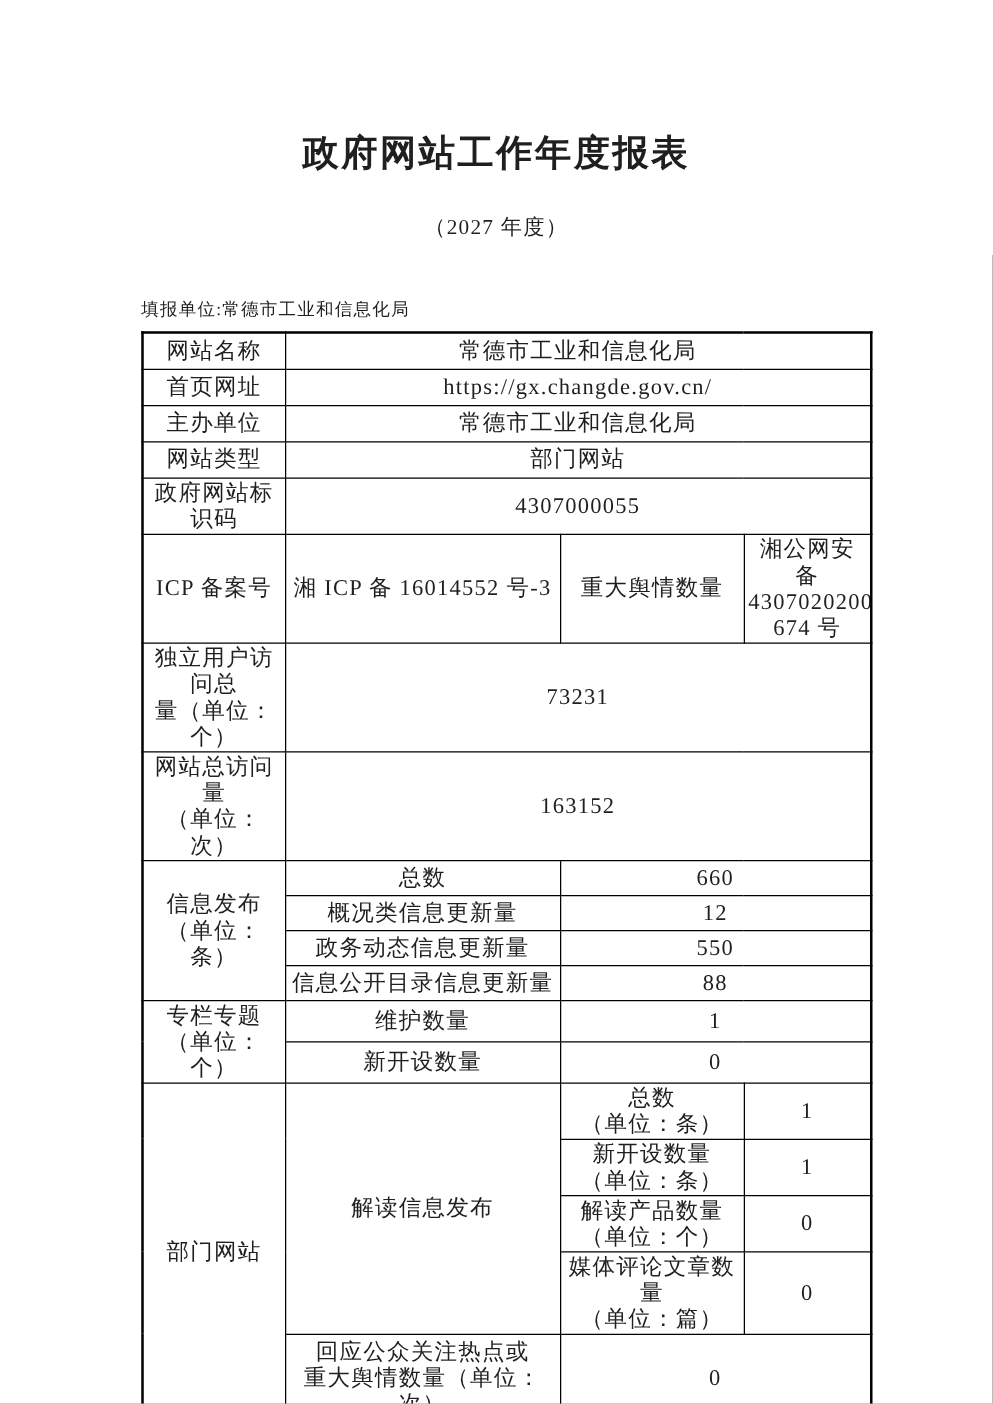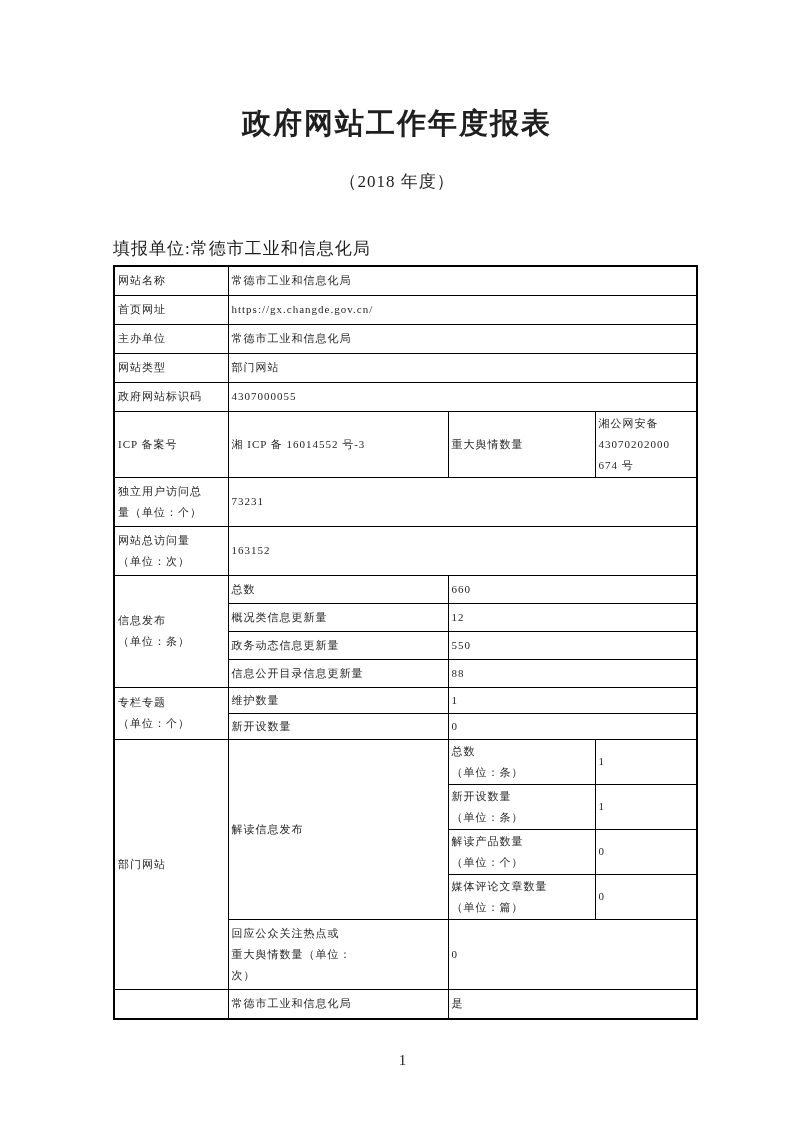--- a/index.html
+++ b/index.html
@@ -29,57 +29,57 @@
   }
   .doc-subtitle{
     margin-top:26px;
     text-align:center;
     font-size:17px;
     letter-spacing:1px;
     line-height:26px;
   }
   .reporting-unit{
     margin:44px 102px 0 113px;
-    font-size:17px;
+    font-size:14px;
     letter-spacing:1px;
     line-height:20px;
   }
   table.report{
     margin:6px 0 0 113px;
     width:583px;
     border-collapse:collapse;
     border:2px solid var(--border);
     table-layout:fixed;
   }
   table.report td{
     border:1px solid var(--border);
-    text-align:left;
+    text-align:center;
     vertical-align:middle;
-    font-size:11px;
+    font-size:18px;
     letter-spacing:1px;
     line-height:21px;
     padding:1px 3px;
     white-space:pre-line;
     overflow:hidden;
   }
   .page-number{
     margin-left:113px;
     width:579px;
     text-align:center;
     margin-top:32px;
     font-size:15px;
   }
 </style>
 </head>
 <body>
 
 <div class="page">
 
   <div class="doc-title">政府网站工作年度报表</div>
-  <div class="doc-subtitle">（2018 年度）</div>
+  <div class="doc-subtitle">（2027 年度）</div>
   <div class="reporting-unit">填报单位:常德市工业和信息化局</div>
 
   <table class="report">
     <colgroup>
       <col style="width:114px">
         <col style="width:220px">
         <col style="width:147px">
         <col style="width:102px">
     </colgroup>
 

